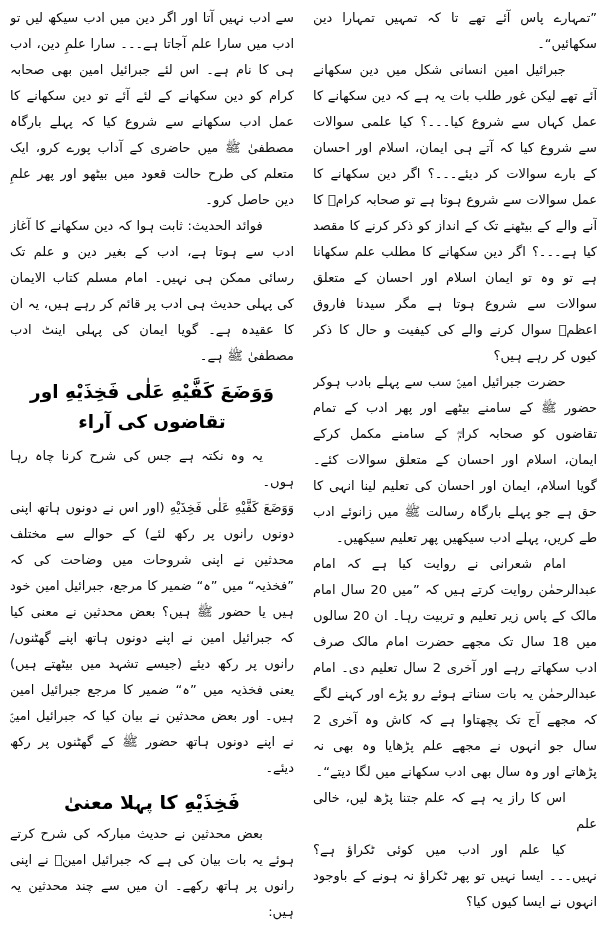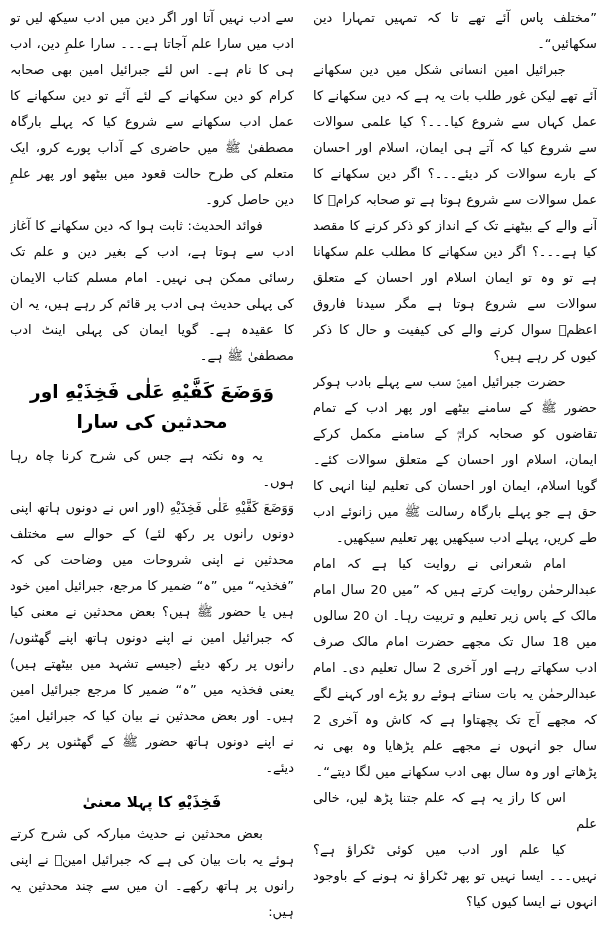--- a/index.html
+++ b/index.html
@@ -49,39 +49,39 @@
     font-weight: 700;
     text-align: center;
     color: #000000;
   }
   .heading.l1 {
     font-size: 18.5px;
     line-height: 30px;
     margin: 8px 0 6px 0;
   }
   .heading.l2 {
-    font-size: 15px;
+    font-size: 19px;
     line-height: 28px;
     margin: 7px 0 5px 0;
   }
 </style>
 </head>
 <body>
 
 <div class="page">
   <div class="col" id="col-right">
-      <p class="para"><span>”مختلف پاس آئے تھے تا کہ تمہیں تمہارا دین سکھائیں“۔</span></p>
+      <p class="para"><span>”تمہارے پاس آئے تھے تا کہ تمہیں تمہارا دین سکھائیں“۔</span></p>
       <p class="para indent"><span>جبرائیل امین انسانی شکل میں دین سکھانے آئے تھے لیکن غور طلب بات یہ ہے کہ دین سکھانے کا عمل کہاں سے شروع کیا۔۔۔؟ کیا علمی سوالات سے شروع کیا کہ آتے ہی ایمان، اسلام اور احسان کے بارے سوالات کر دیئے۔۔۔؟ اگر دین سکھانے کا عمل سوالات سے شروع ہوتا ہے تو صحابہ کرامؓ کا آنے والے کے بیٹھنے تک کے انداز کو ذکر کرنے کا مقصد کیا ہے۔۔۔؟ اگر دین سکھانے کا مطلب علم سکھانا ہے تو وہ تو ایمان اسلام اور احسان کے متعلق سوالات سے شروع ہوتا ہے مگر سیدنا فاروق اعظمؓ سوال کرنے والے کی کیفیت و حال کا ذکر کیوں کر رہے ہیں؟</span></p>
       <p class="para indent"><span>حضرت جبرائیل امینؑ سب سے پہلے بادب ہوکر حضور ﷺ کے سامنے بیٹھے اور پھر ادب کے تمام تقاضوں کو صحابہ کرامؓ کے سامنے مکمل کرکے ایمان، اسلام اور احسان کے متعلق سوالات کئے۔ گویا اسلام، ایمان اور احسان کی تعلیم لینا انہی کا حق ہے جو پہلے بارگاہ رسالت ﷺ میں زانوئے ادب طے کریں، پہلے ادب سیکھیں پھر تعلیم سیکھیں۔</span></p>
       <p class="para indent"><span>امام شعرانی نے روایت کیا ہے کہ امام عبدالرحمٰن روایت کرتے ہیں کہ ”میں 20 سال امام مالک کے پاس زیر تعلیم و تربیت رہا۔ ان 20 سالوں میں 18 سال تک مجھے حضرت امام مالک صرف ادب سکھاتے رہے اور آخری 2 سال تعلیم دی۔ امام عبدالرحمٰن یہ بات سناتے ہوئے رو پڑے اور کہنے لگے کہ مجھے آج تک پچھتاوا ہے کہ کاش وہ آخری 2 سال جو انہوں نے مجھے علم پڑھایا وہ بھی نہ پڑھاتے اور وہ سال بھی ادب سکھانے میں لگا دیتے“۔</span></p>
       <p class="para indent"><span>اس کا راز یہ ہے کہ علم جتنا پڑھ لیں، خالی علم</span></p>
       <p class="para indent"><span>کیا علم اور ادب میں کوئی ٹکراؤ ہے؟ نہیں۔۔۔ ایسا نہیں تو پھر ٹکراؤ نہ ہونے کے باوجود انہوں نے ایسا کیوں کیا؟</span></p>
     </div>
   <div class="col" id="col-left">
       <p class="para"><span>سے ادب نہیں آتا اور اگر دین میں ادب سیکھ لیں تو ادب میں سارا علم آجاتا ہے۔۔۔ سارا علمِ دین، ادب ہی کا نام ہے۔ اس لئے جبرائیل امین بھی صحابہ کرام کو دین سکھانے کے لئے آئے تو دین سکھانے کا عمل ادب سکھانے سے شروع کیا کہ پہلے بارگاہ مصطفیٰ ﷺ میں حاضری کے آداب پورے کرو، ایک متعلم کی طرح حالت قعود میں بیٹھو اور پھر علمِ دین حاصل کرو۔</span></p>
       <p class="para indent"><span class="bold-run">فوائد الحدیث: </span><span>ثابت ہوا کہ دین سکھانے کا آغاز ادب سے ہوتا ہے، ادب کے بغیر دین و علم تک رسائی ممکن ہی نہیں۔ امام مسلم کتاب الایمان کی پہلی حدیث ہی ادب پر قائم کر رہے ہیں، یہ ان کا عقیدہ ہے۔ گویا ایمان کی پہلی اینٹ ادب مصطفیٰ ﷺ ہے۔</span></p>
-      <div class="heading l1">وَوَضَعَ كَفَّيْهِ عَلٰى فَخِذَيْهِ اور محدثین کی سارا</div>
+      <div class="heading l1">وَوَضَعَ كَفَّيْهِ عَلٰى فَخِذَيْهِ اور تقاضوں کی آراء</div>
       <p class="para indent"><span>یہ وہ نکتہ ہے جس کی شرح کرنا چاہ رہا ہوں۔</span></p>
       <p class="para"><span class="bold-run">وَوَضَعَ كَفَّيْهِ عَلٰى فَخِذَيْهِ </span><span>(اور اس نے دونوں ہاتھ اپنی دونوں رانوں پر رکھ لئے) کے حوالے سے مختلف محدثین نے اپنی شروحات میں وضاحت کی کہ ”</span><span class="bold-run">فخذیہ</span><span>“ میں ”</span><span class="bold-run">ہ</span><span>“ ضمیر کا مرجع، جبرائیل امین خود ہیں یا حضور ﷺ ہیں؟ بعض محدثین نے معنی کیا کہ جبرائیل امین نے اپنے دونوں ہاتھ اپنے گھٹنوں/رانوں پر رکھ دیئے (جیسے تشہد میں بیٹھتے ہیں) یعنی </span><span class="bold-run">فخذیہ</span><span> میں ”</span><span class="bold-run">ہ</span><span>“ ضمیر کا مرجع جبرائیل امین ہیں۔ اور بعض محدثین نے بیان کیا کہ جبرائیل امینؑ نے اپنے دونوں ہاتھ حضور ﷺ کے گھٹنوں پر رکھ دیئے۔</span></p>
       <div class="heading l2">فَخِذَيْهِ کا پہلا معنیٰ</div>
       <p class="para indent"><span>بعض محدثین نے حدیث مبارکہ کی شرح کرتے ہوئے یہ بات بیان کی ہے کہ جبرائیل امینؑ نے اپنی رانوں پر ہاتھ رکھے۔ ان میں سے چند محدثین یہ ہیں:</span></p>
     </div>
 </div>
 
 </body></html>

